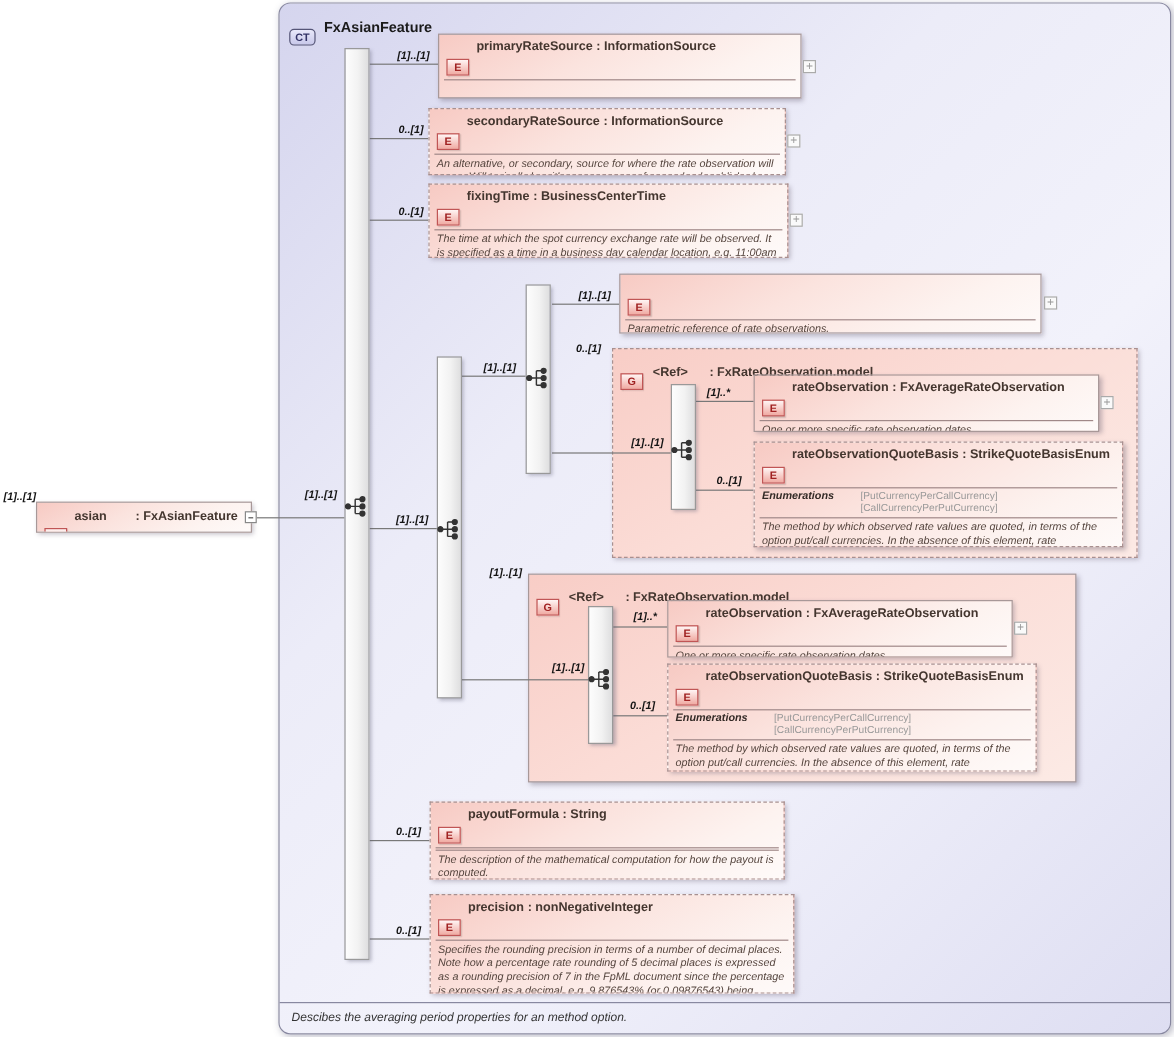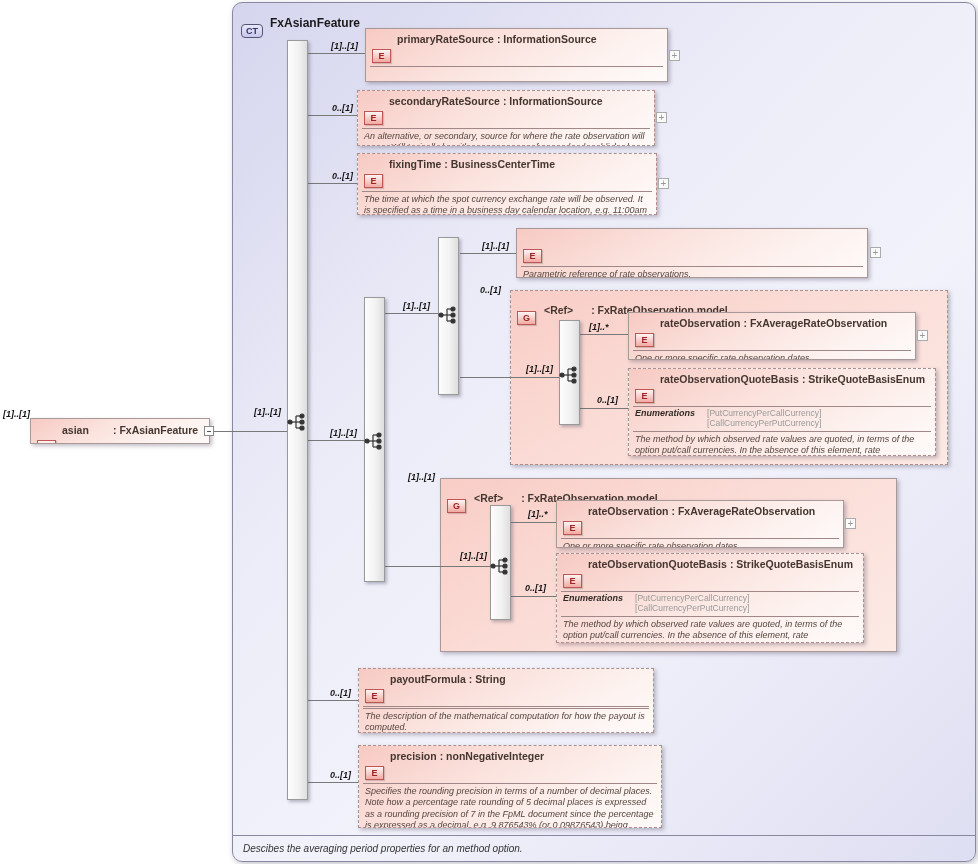--- a/index.html
+++ b/index.html
@@ -63,21 +63,21 @@
     box-shadow:2px 2px 4px rgba(100,90,110,.4);
   }
   .group-box.dashed{border:1px dashed #a89090;}
   .el-header{display:flex;align-items:flex-start;gap:6px;padding:4px 5px 2px 6px;}
   .el-title{font-size:10.5px;font-weight:bold;color:#44362f;line-height:1.2;}
   .el-title .tname{margin-right:3px;}
   .el-divider{border-top:1px solid #a08888;margin:1px 4px 0 4px;}
   .el-desc{
     padding:2px 6px 3px 6px;font-size:9px;font-style:italic;color:#55453e;line-height:1.27;
   }
-  .facet-row{display:flex;gap:12px;padding:1px 6px 2px 6px;align-items:baseline;}
+  .facet-row{display:flex;gap:22px;padding:1px 6px 2px 6px;align-items:baseline;}
   .facet-label{font-size:9px;font-style:italic;font-weight:bold;color:#332a26;}
   .facet-value{font-size:8.5px;color:#999;}
   .enum-values{display:flex;flex-direction:column;}
   .group-header{display:flex;align-items:center;gap:8px;padding:4px 5px 2px 6px;}
   .group-header .gname{margin-right:18px;}
 
   
   .plus-box{
     position:absolute;width:11px;height:11px;box-sizing:border-box;
     border:1px solid #aaa;background:#fafafa;color:#999;

